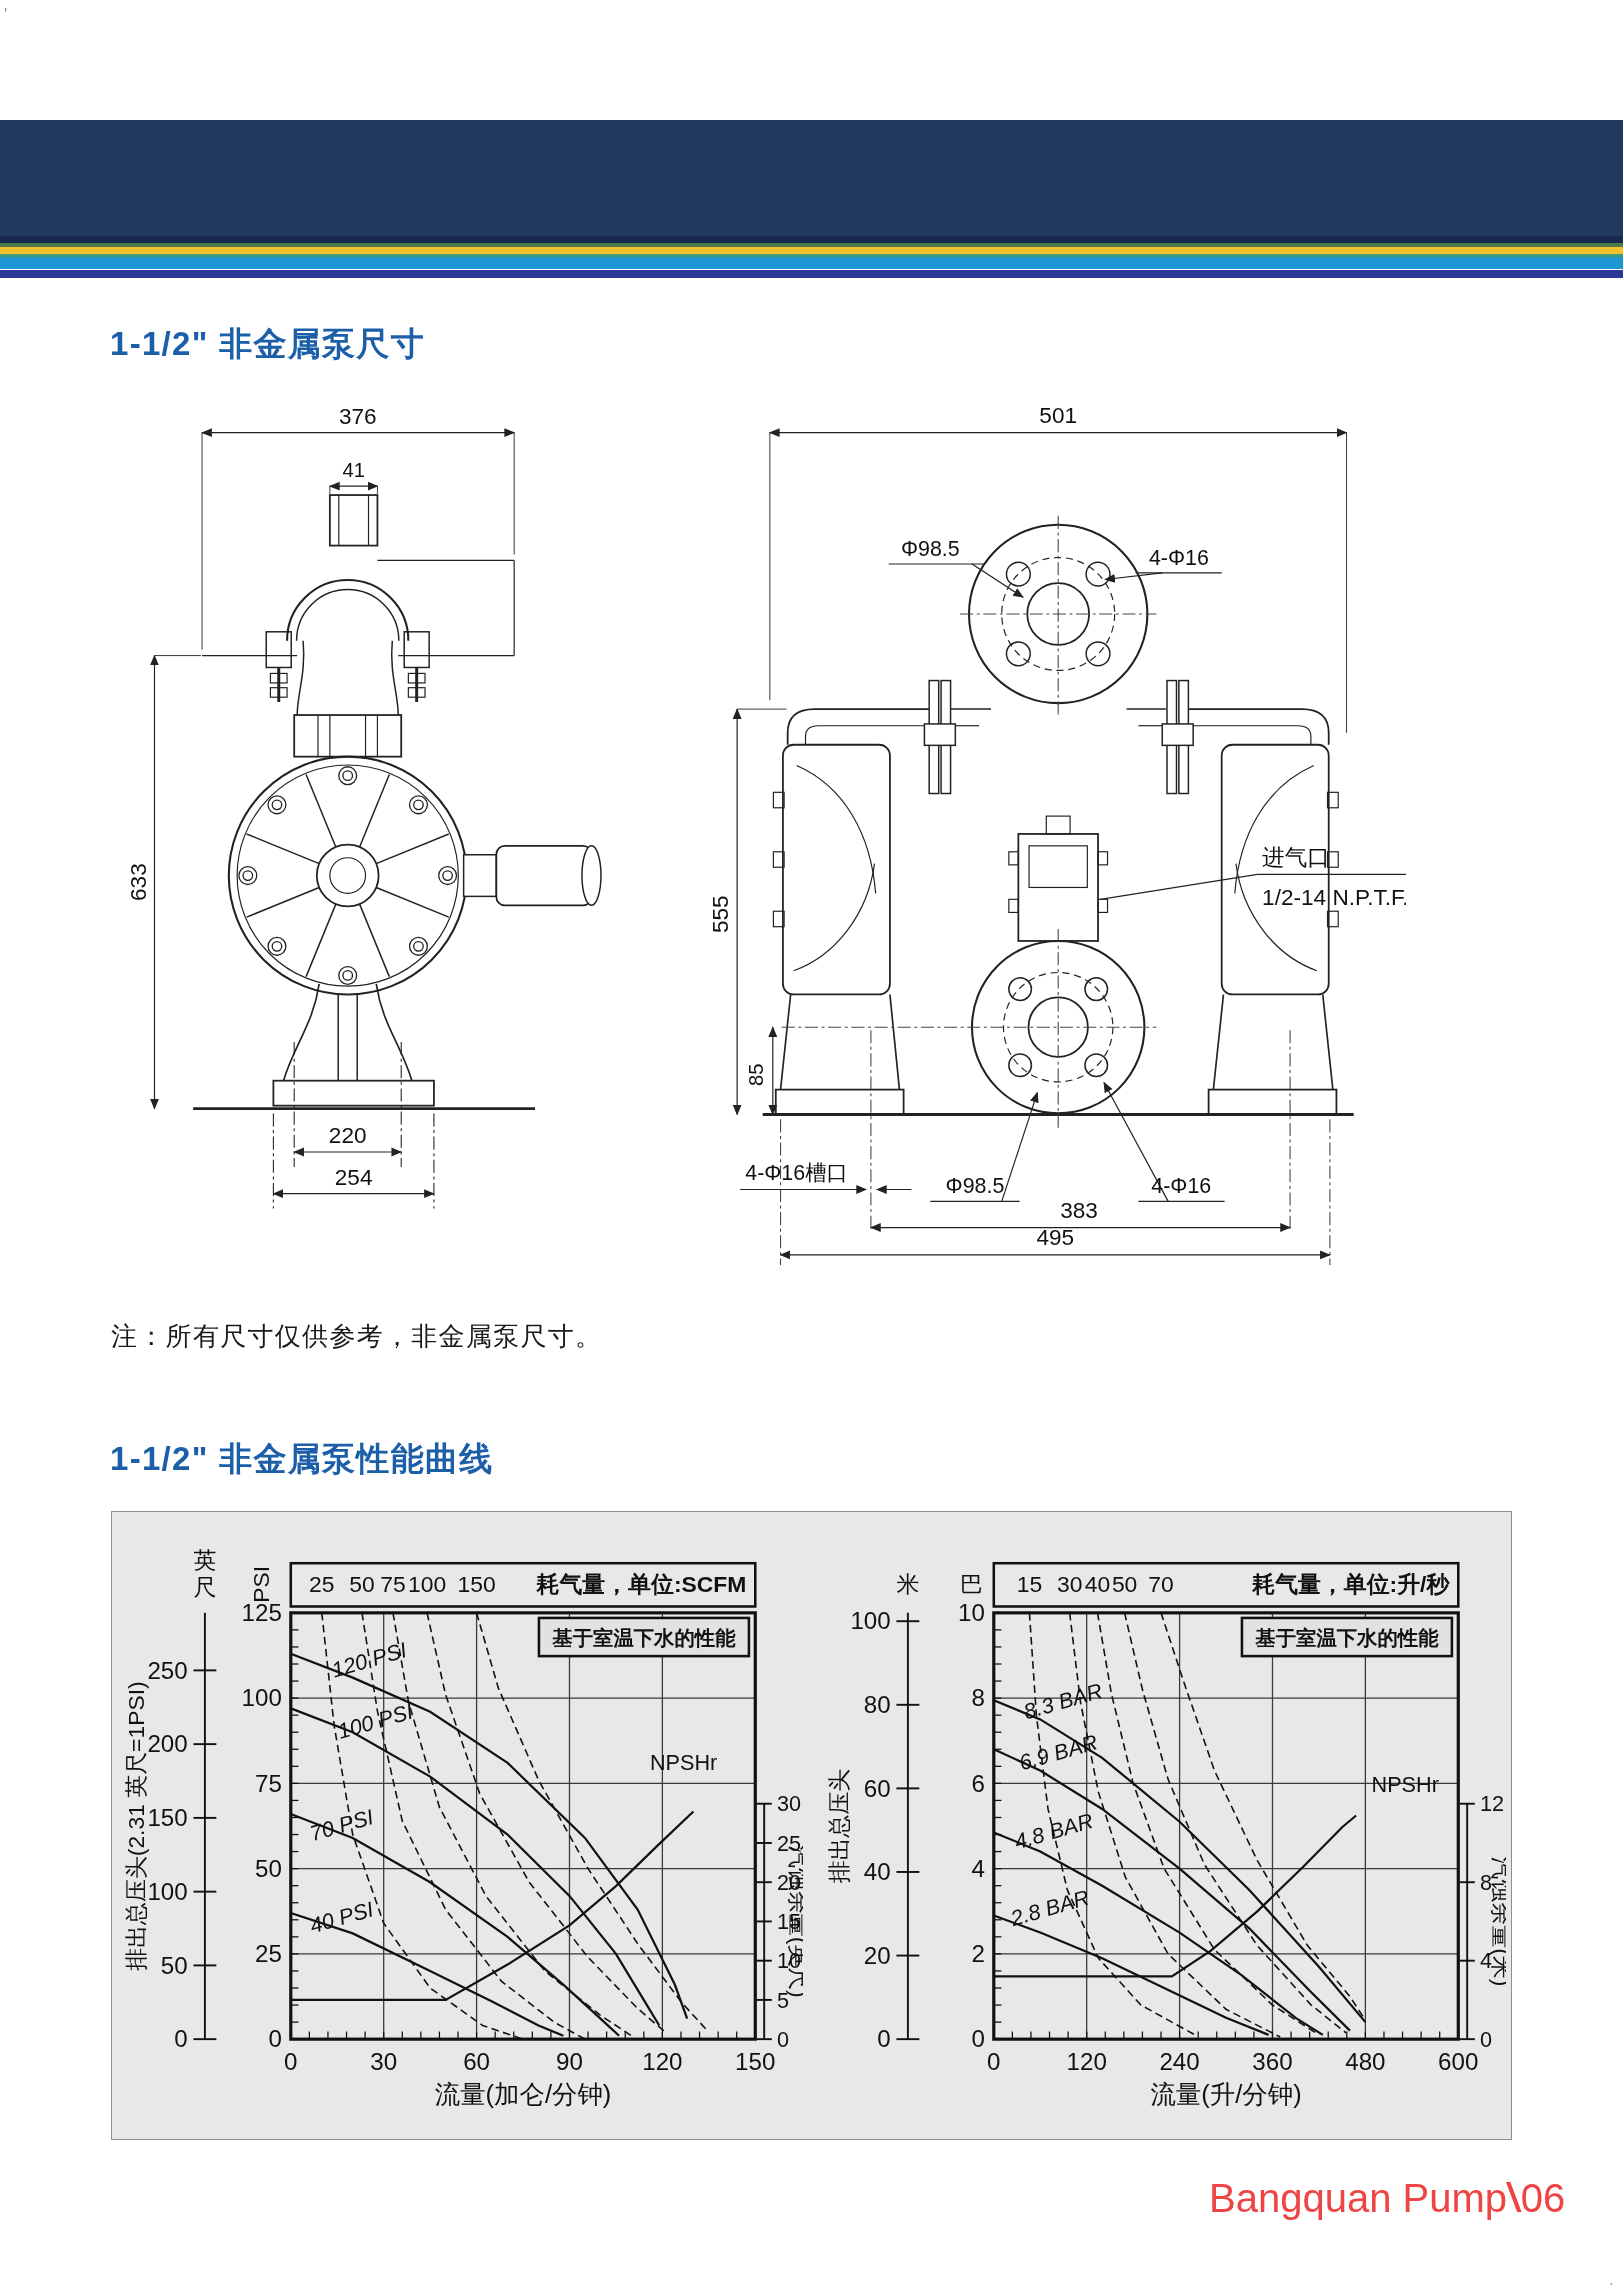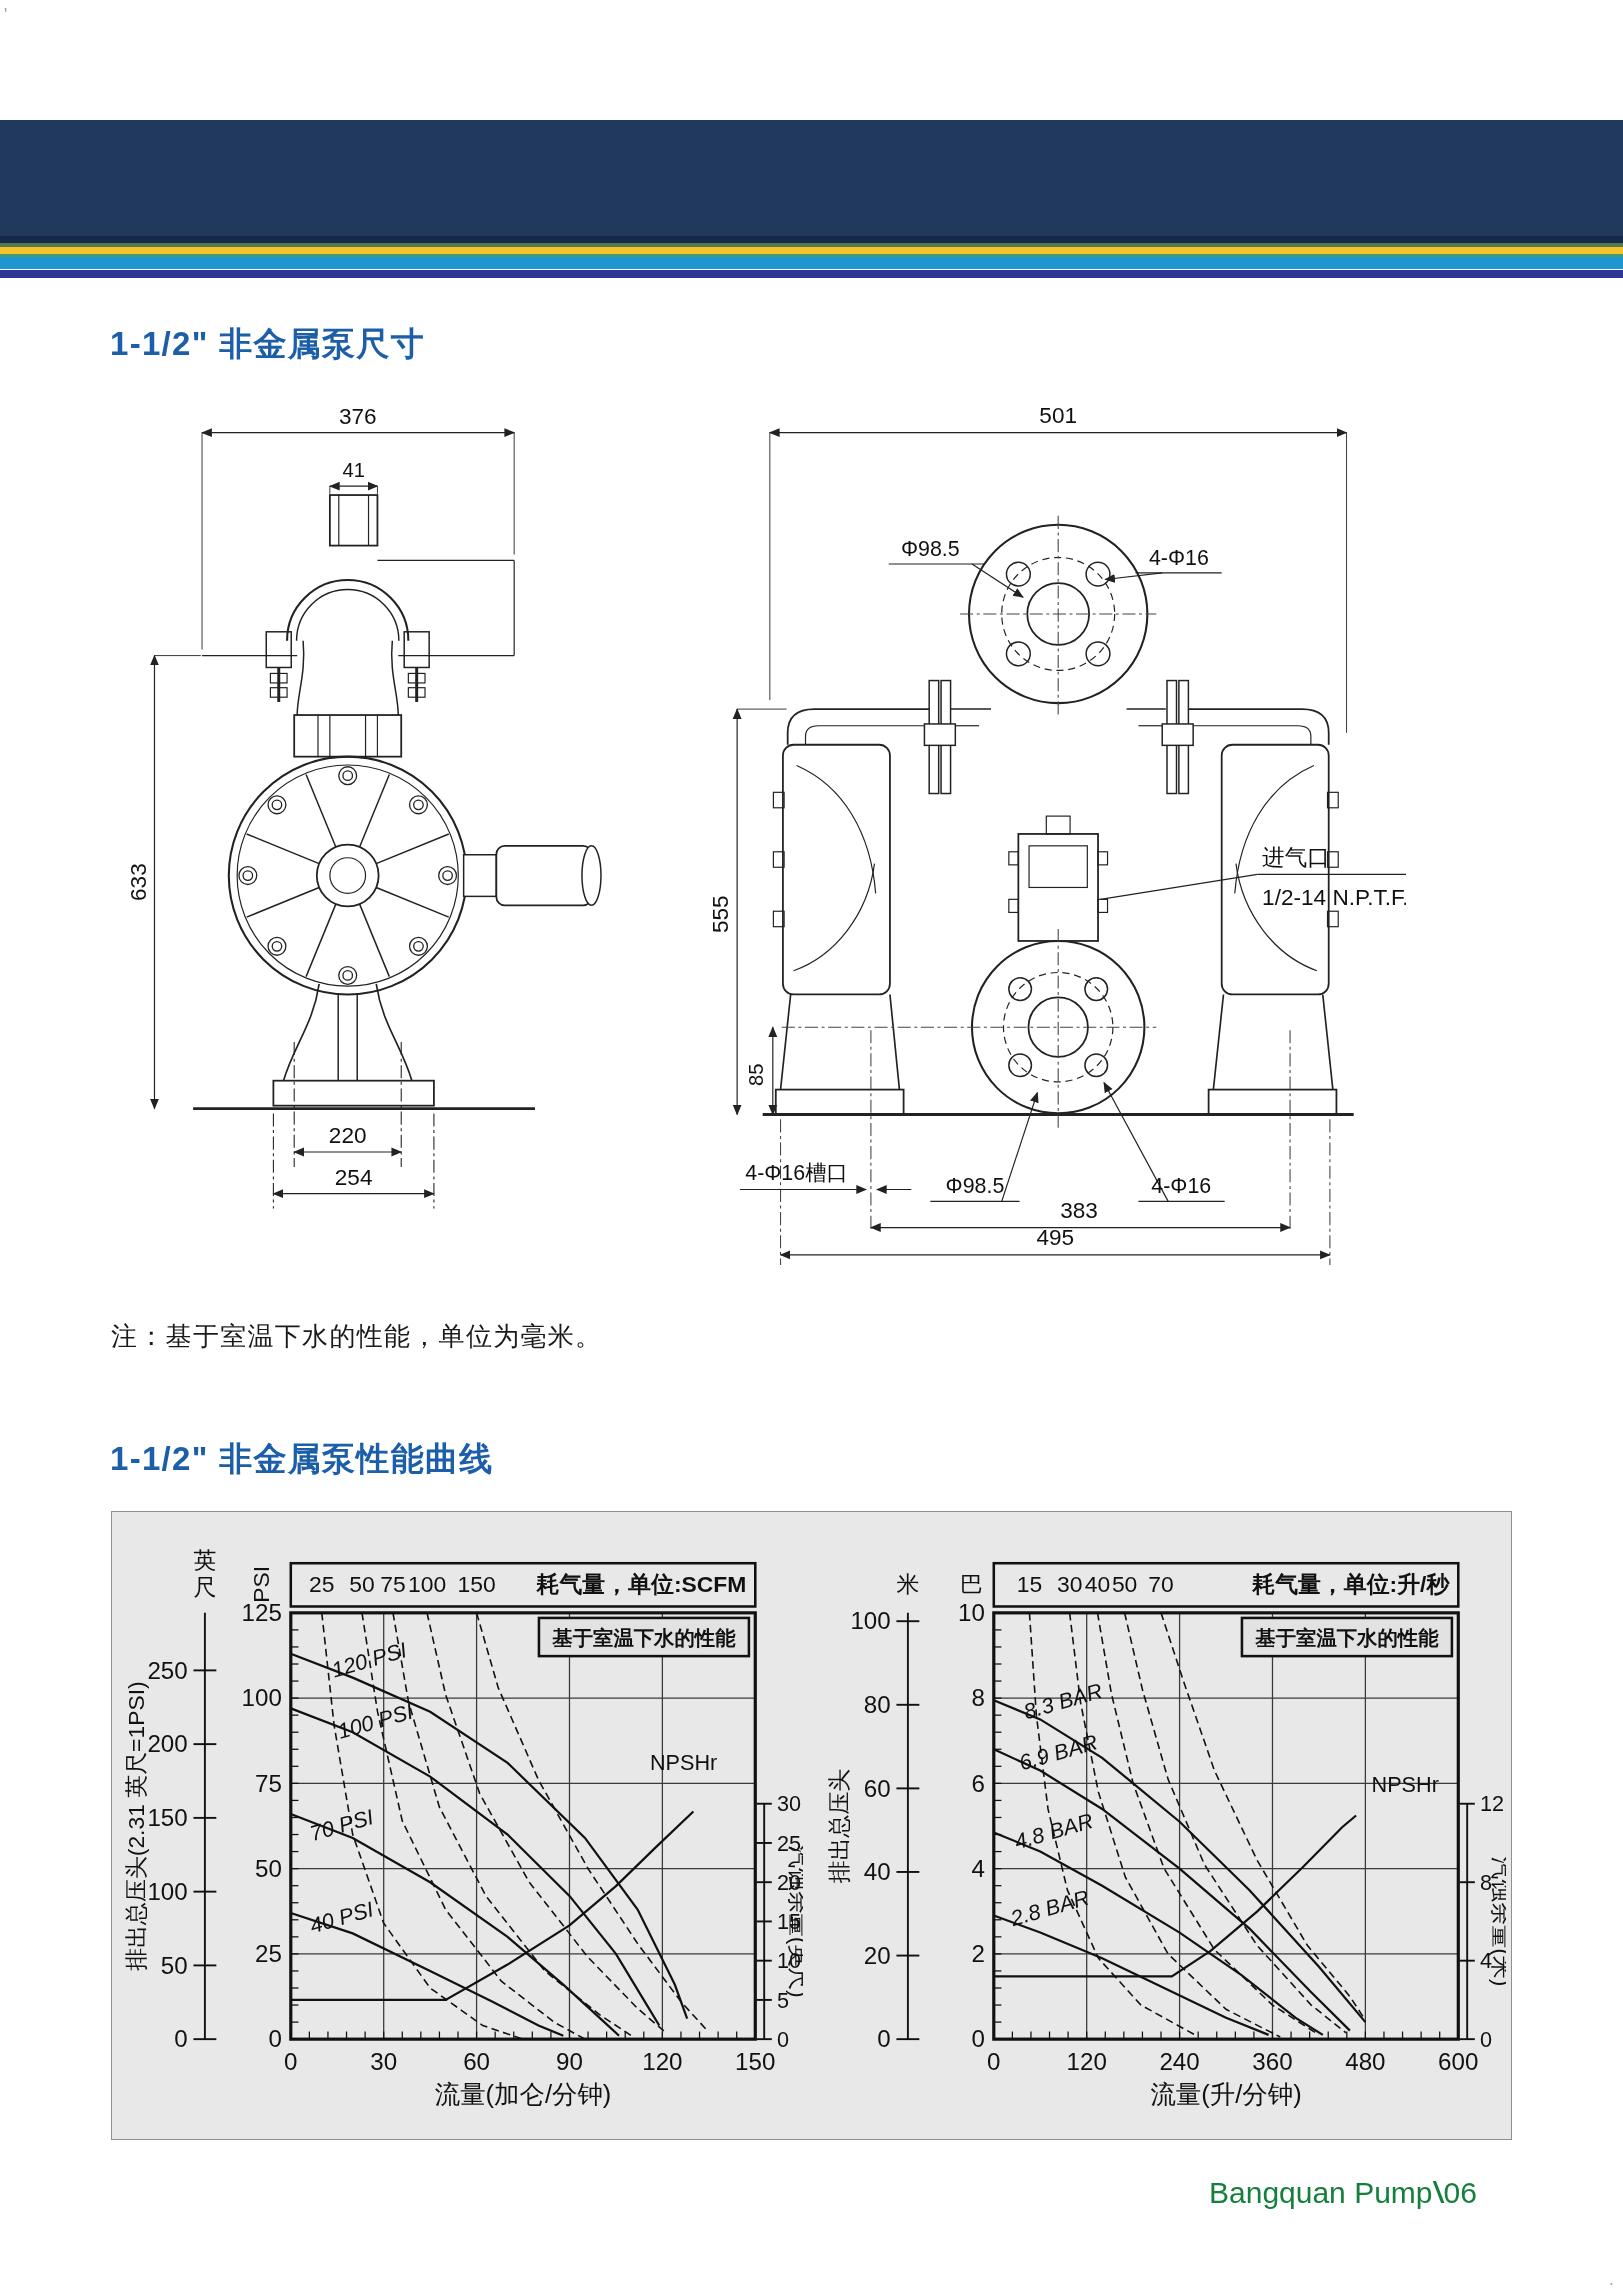--- a/index.html
+++ b/index.html
@@ -16,21 +16,21 @@
   .stripe.indigo{top:270px;height:7.9px;background:#2c3796;}
   .section-title{position:absolute;left:110px;font-size:33px;font-weight:bold;color:#1c5fa8;letter-spacing:1.3px;}
   .section-title.dims{top:322px;}
   .section-title.curves{top:1437px;}
   .drawing-svg{position:absolute;left:98px;top:376px;}
   .note{position:absolute;left:111px;top:1319px;font-size:26px;color:#1a1a1a;letter-spacing:1.3px;}
   .panel{position:absolute;left:111px;top:1511px;width:1401px;height:629px;background:#e8e8e8;border:1.3px solid #8f8f8f;box-sizing:border-box;}
   .chart{position:absolute;top:18.3px;}
   .chart.left{left:6.5px;}
   .chart.right{left:710px;}
-  .footer{position:absolute;left:1209px;top:2176px;font-size:30px;color:#15803d;}
+  .footer{position:absolute;left:1209px;top:2176px;font-size:40px;color:#ef4444;}
   .footer .sep{display:inline-block;transform:scaleX(1.4);padding:0 1.3px;}
   .corner-mark{position:absolute;color:#9a9a9a;font-size:17px;}
   .corner-mark.tl{left:3.9px;top:5.2px;}
   .corner-mark.br{left:1609px;top:2270px;}
   svg text{fill:#111;font-family:"Liberation Sans",sans-serif;}
 </style>
 </head>
 <body>
 
 <div class="page">
@@ -278,21 +278,21 @@
       <text x="1958" y="890" font-size="38" text-anchor="start">1/2-14 N.P.T.F.-1</text>
       <text x="1118" y="1175" font-size="34" transform="rotate(-90 1118 1175)">85</text>
       <text x="1475" y="1374" font-size="36">Φ98.5</text>
       <text x="1822" y="1374" font-size="36">4-Φ16</text>
       <text x="1175" y="1352" font-size="36">4-Φ16槽口</text>
       <text x="1650" y="1416">383</text>
       <text x="1610" y="1462">495</text>
     </g>
   </svg>
 
-  <div class="note">注：基于室温下水的性能，单位为毫米。</div>
+  <div class="note">注：所有尺寸仅供参考，非金属泵尺寸。</div>
 
   <div class="section-title curves">1-1/2" 非金属泵性能曲线</div>
 
   <div class="panel">
     <svg id="chart-left" class="chart left" width="684" height="592" viewBox="0 0 1075 910">
         <line x1="416" y1="120" x2="416" y2="790" stroke="#3a3a3a" stroke-width="2"></line>
         <line x1="562" y1="120" x2="562" y2="790" stroke="#3a3a3a" stroke-width="2"></line>
         <line x1="708" y1="120" x2="708" y2="790" stroke="#3a3a3a" stroke-width="2"></line>
         <line x1="854" y1="120" x2="854" y2="790" stroke="#3a3a3a" stroke-width="2"></line>
         <line x1="270" y1="254" x2="1000" y2="254" stroke="#3a3a3a" stroke-width="2"></line>

